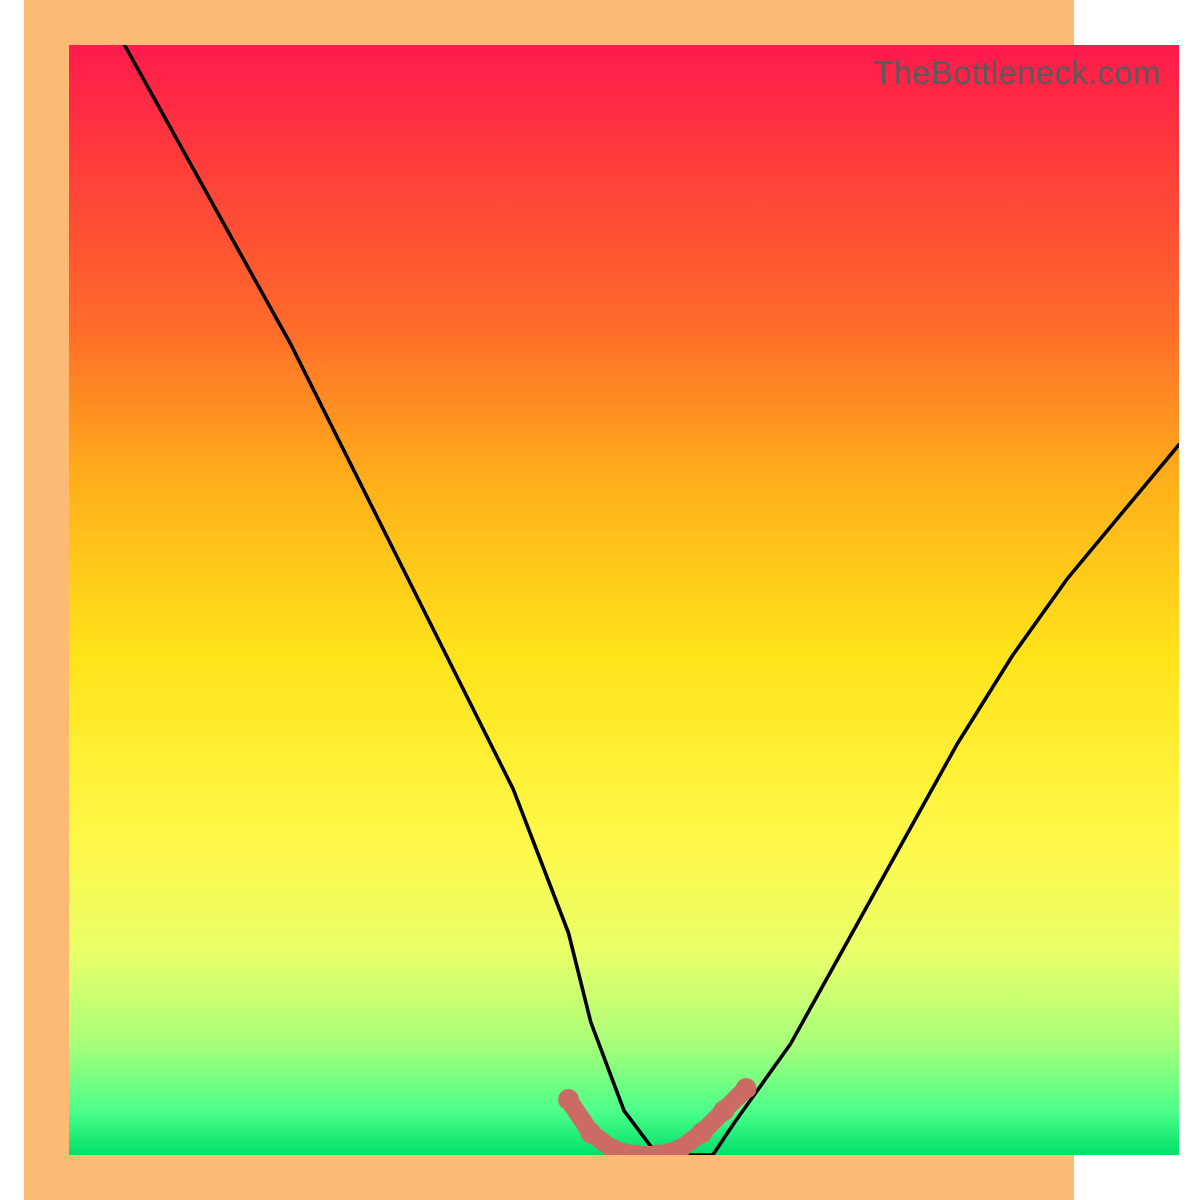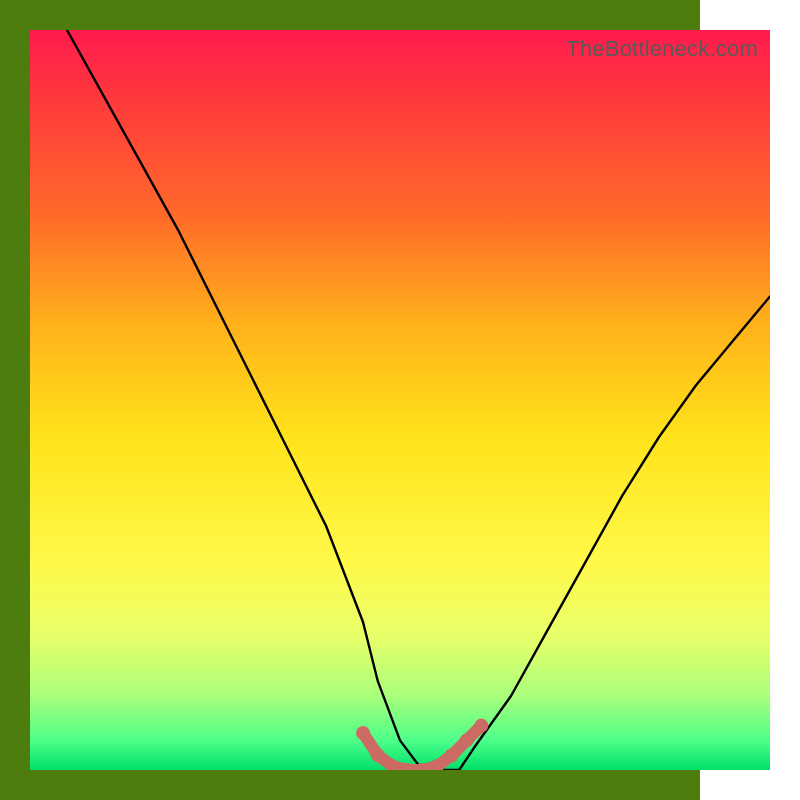--- a/index.html
+++ b/index.html
@@ -1,17 +1,17 @@
 <!DOCTYPE html>
 <html><head>
 <meta charset="utf-8">
 <style>
   * { margin: 0; padding: 0; box-sizing: border-box; }
   body { width: 800px; height: 800px; overflow: hidden; position: relative; font-family: Arial, sans-serif; }
-  .frame { width: 700px; height: 800px; background: #4d7c0f; position: relative; }
+  .frame { width: 700px; height: 800px; background: #fdba74; position: relative; margin-left: 16px; }
   .plot {
     position: absolute;
     left: 30px; top: 30px;
     width: 740px; height: 740px;
     background: linear-gradient(to bottom,
       #ff1a4d 0%,
       #ff3b3b 10%,
       #ff6a2a 25%,
       #ffb21a 40%,
       #ffe31a 55%,

